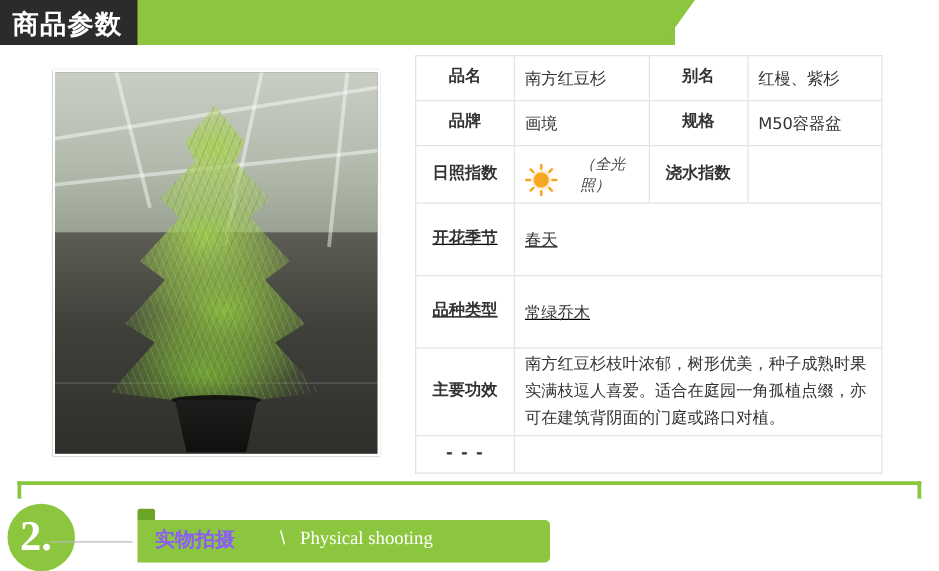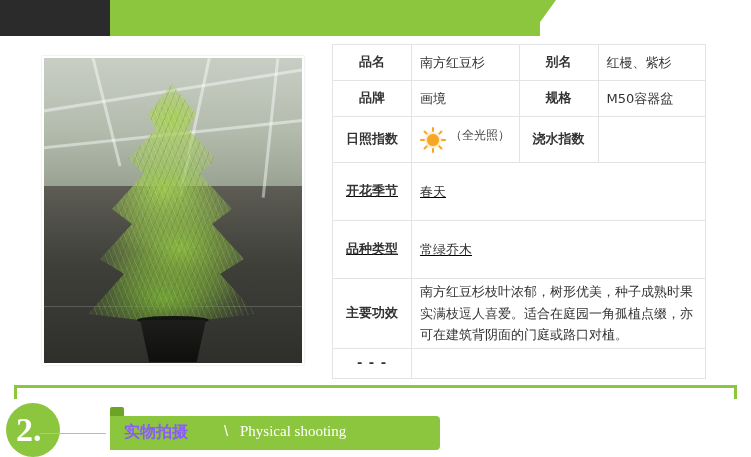--- a/index.html
+++ b/index.html
@@ -196,22 +196,23 @@
   .row-desc { height: 70px; }
   .row-blank { height: 30px; }
   .desc-cell {
     font-size: 12.5px;
     line-height: 1.65;
     color: #3a3a3a;
     padding: 6px 10px;
   }
   .sun-wrap {
     display: flex;
-    align-items: flex-start;
-    gap: 4px;
+    align-items: flex-end;
+    gap: 18px;
+    font-style: italic;
   }
   .sun {
     position: relative;
     width: 26px;
     height: 26px;
     flex: 0 0 26px;
   }
   .sun-core {
     position: absolute;
     left: 7px; top: 7px;
@@ -370,20 +371,21 @@
 </style>
 </head>
 <body>
 
 <div class="page">
 
   <div class="header">
     <div class="header-black"></div>
     <div class="header-green"></div>
     <div class="header-green-tail"></div>
+    <div class="header-title-cn">商品参数</div>
   </div>
 
   <div class="photo-frame">
     <div class="photo-sky"></div>
     <div class="photo-ground"></div>
     <div class="beam b1"></div>
     <div class="beam b2"></div>
     <div class="beam b3"></div>
     <div class="beam b4"></div>
     <div class="beam b5"></div>

